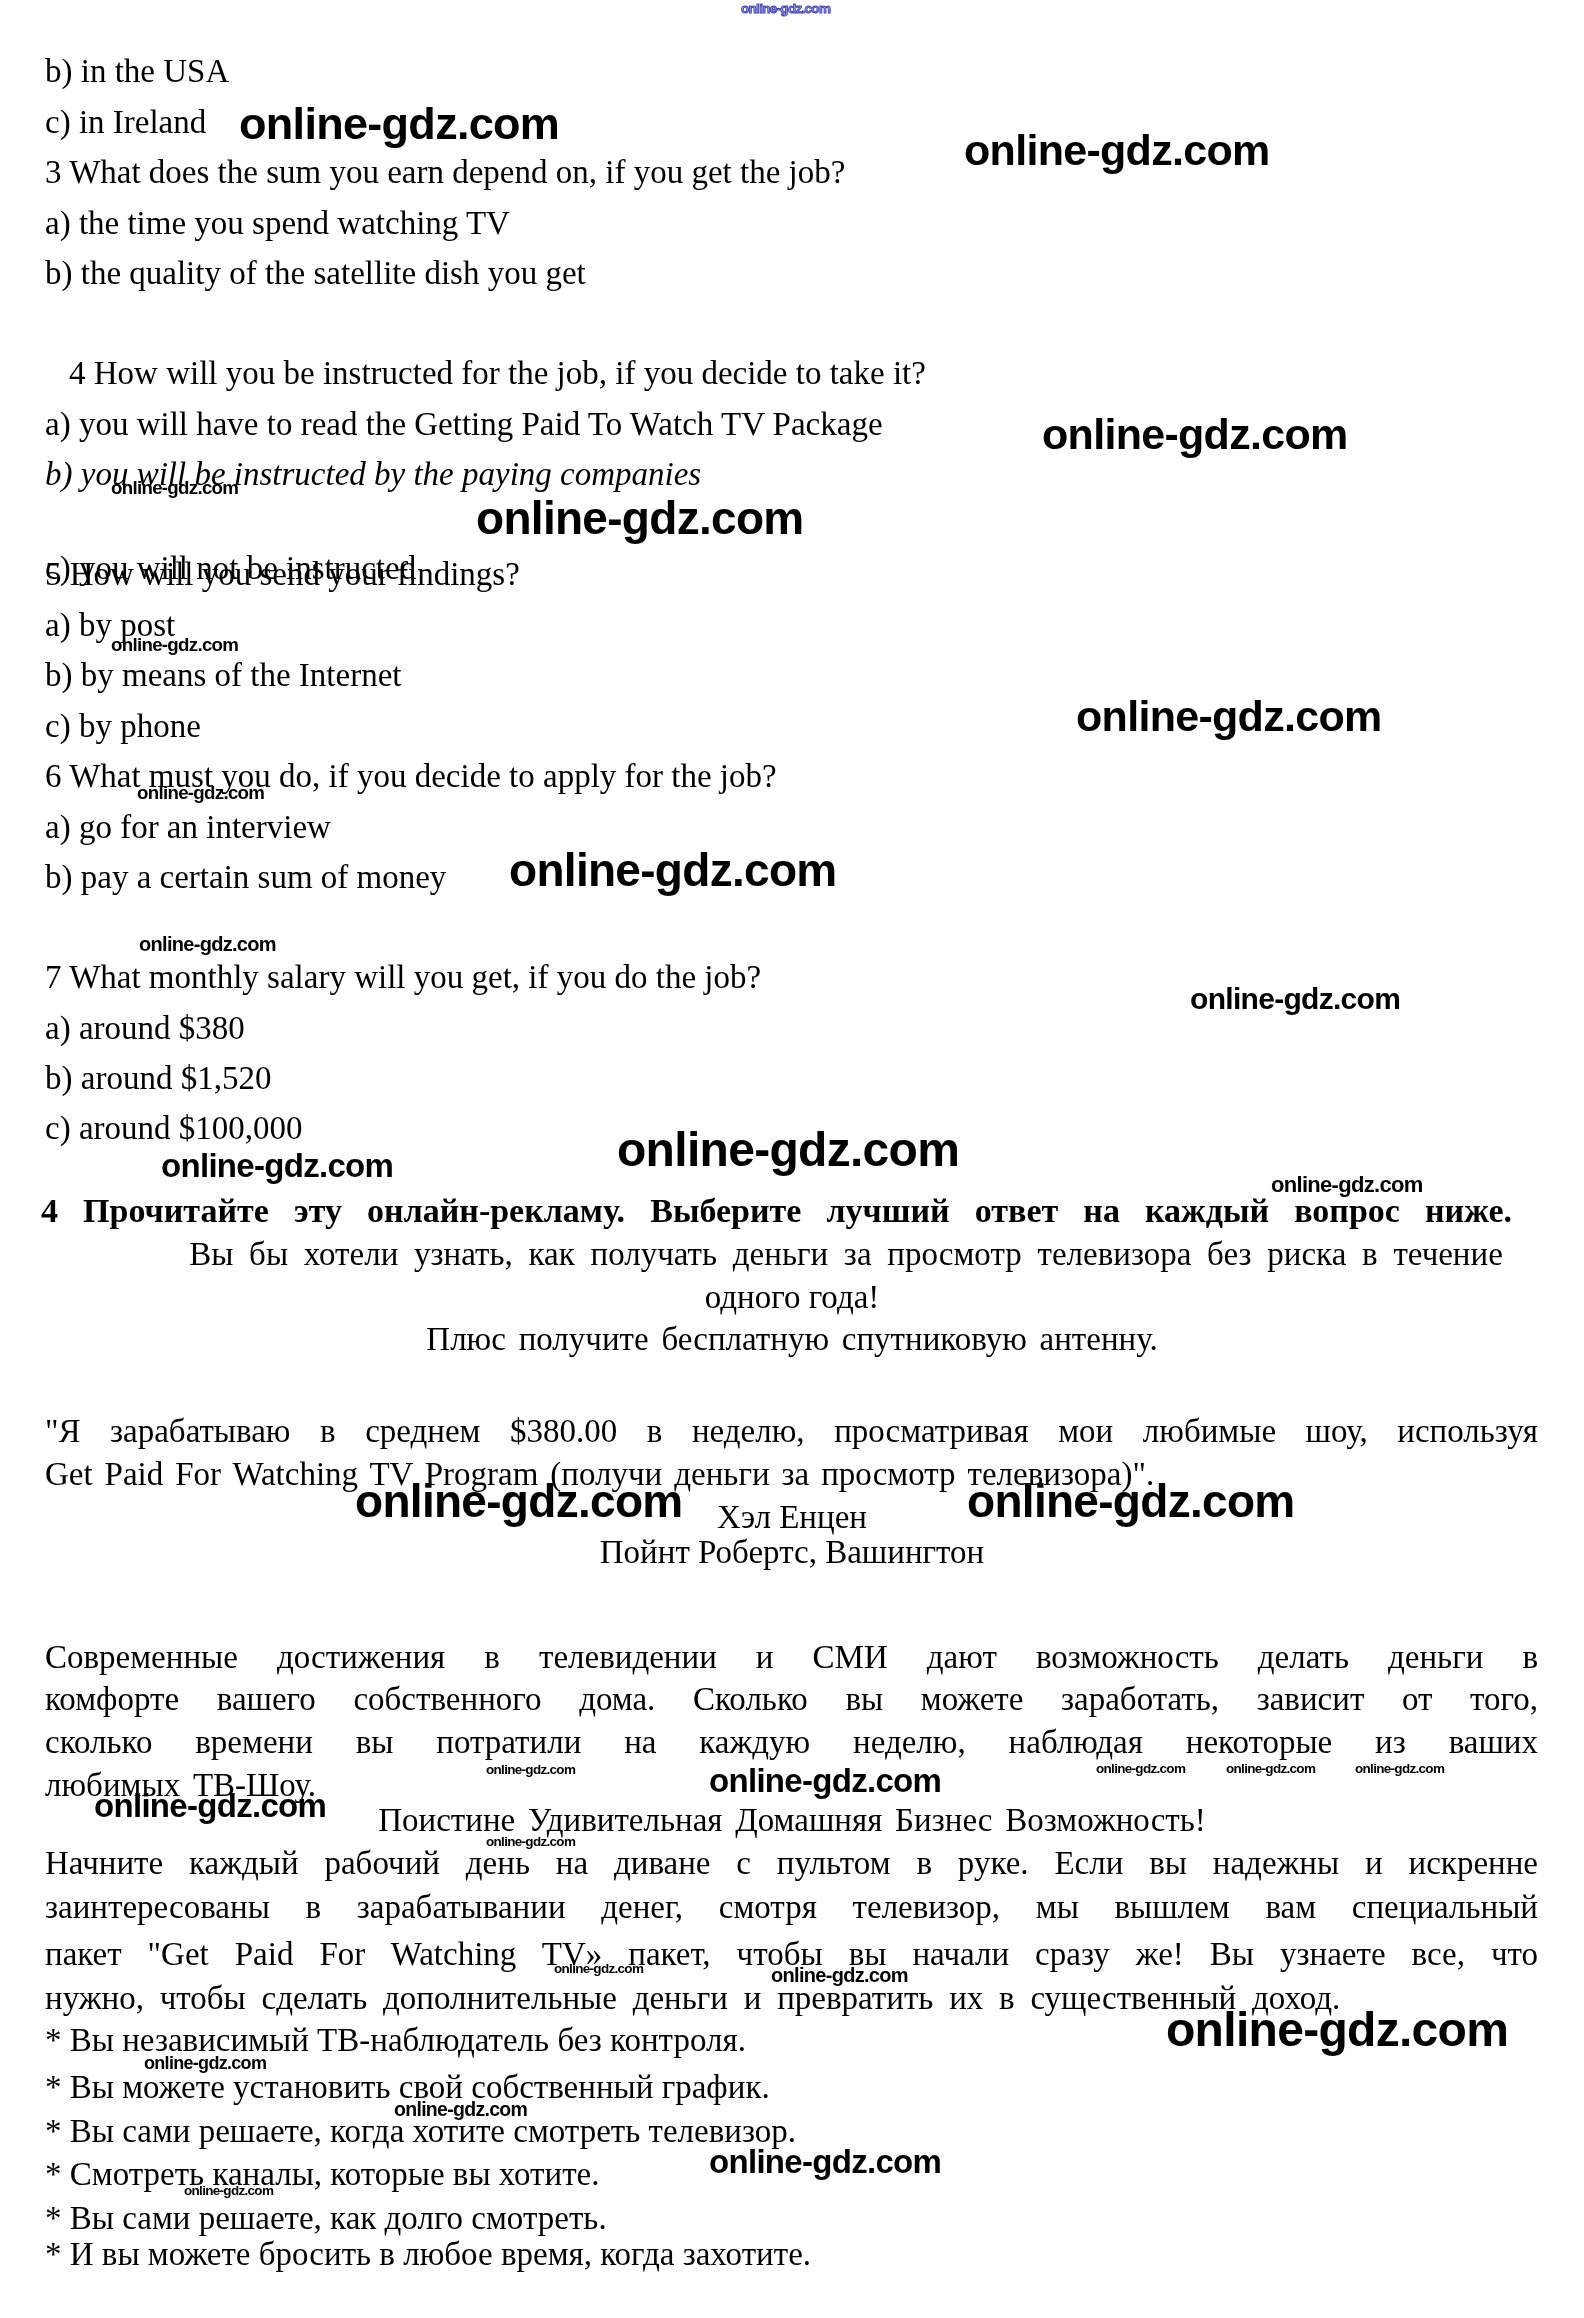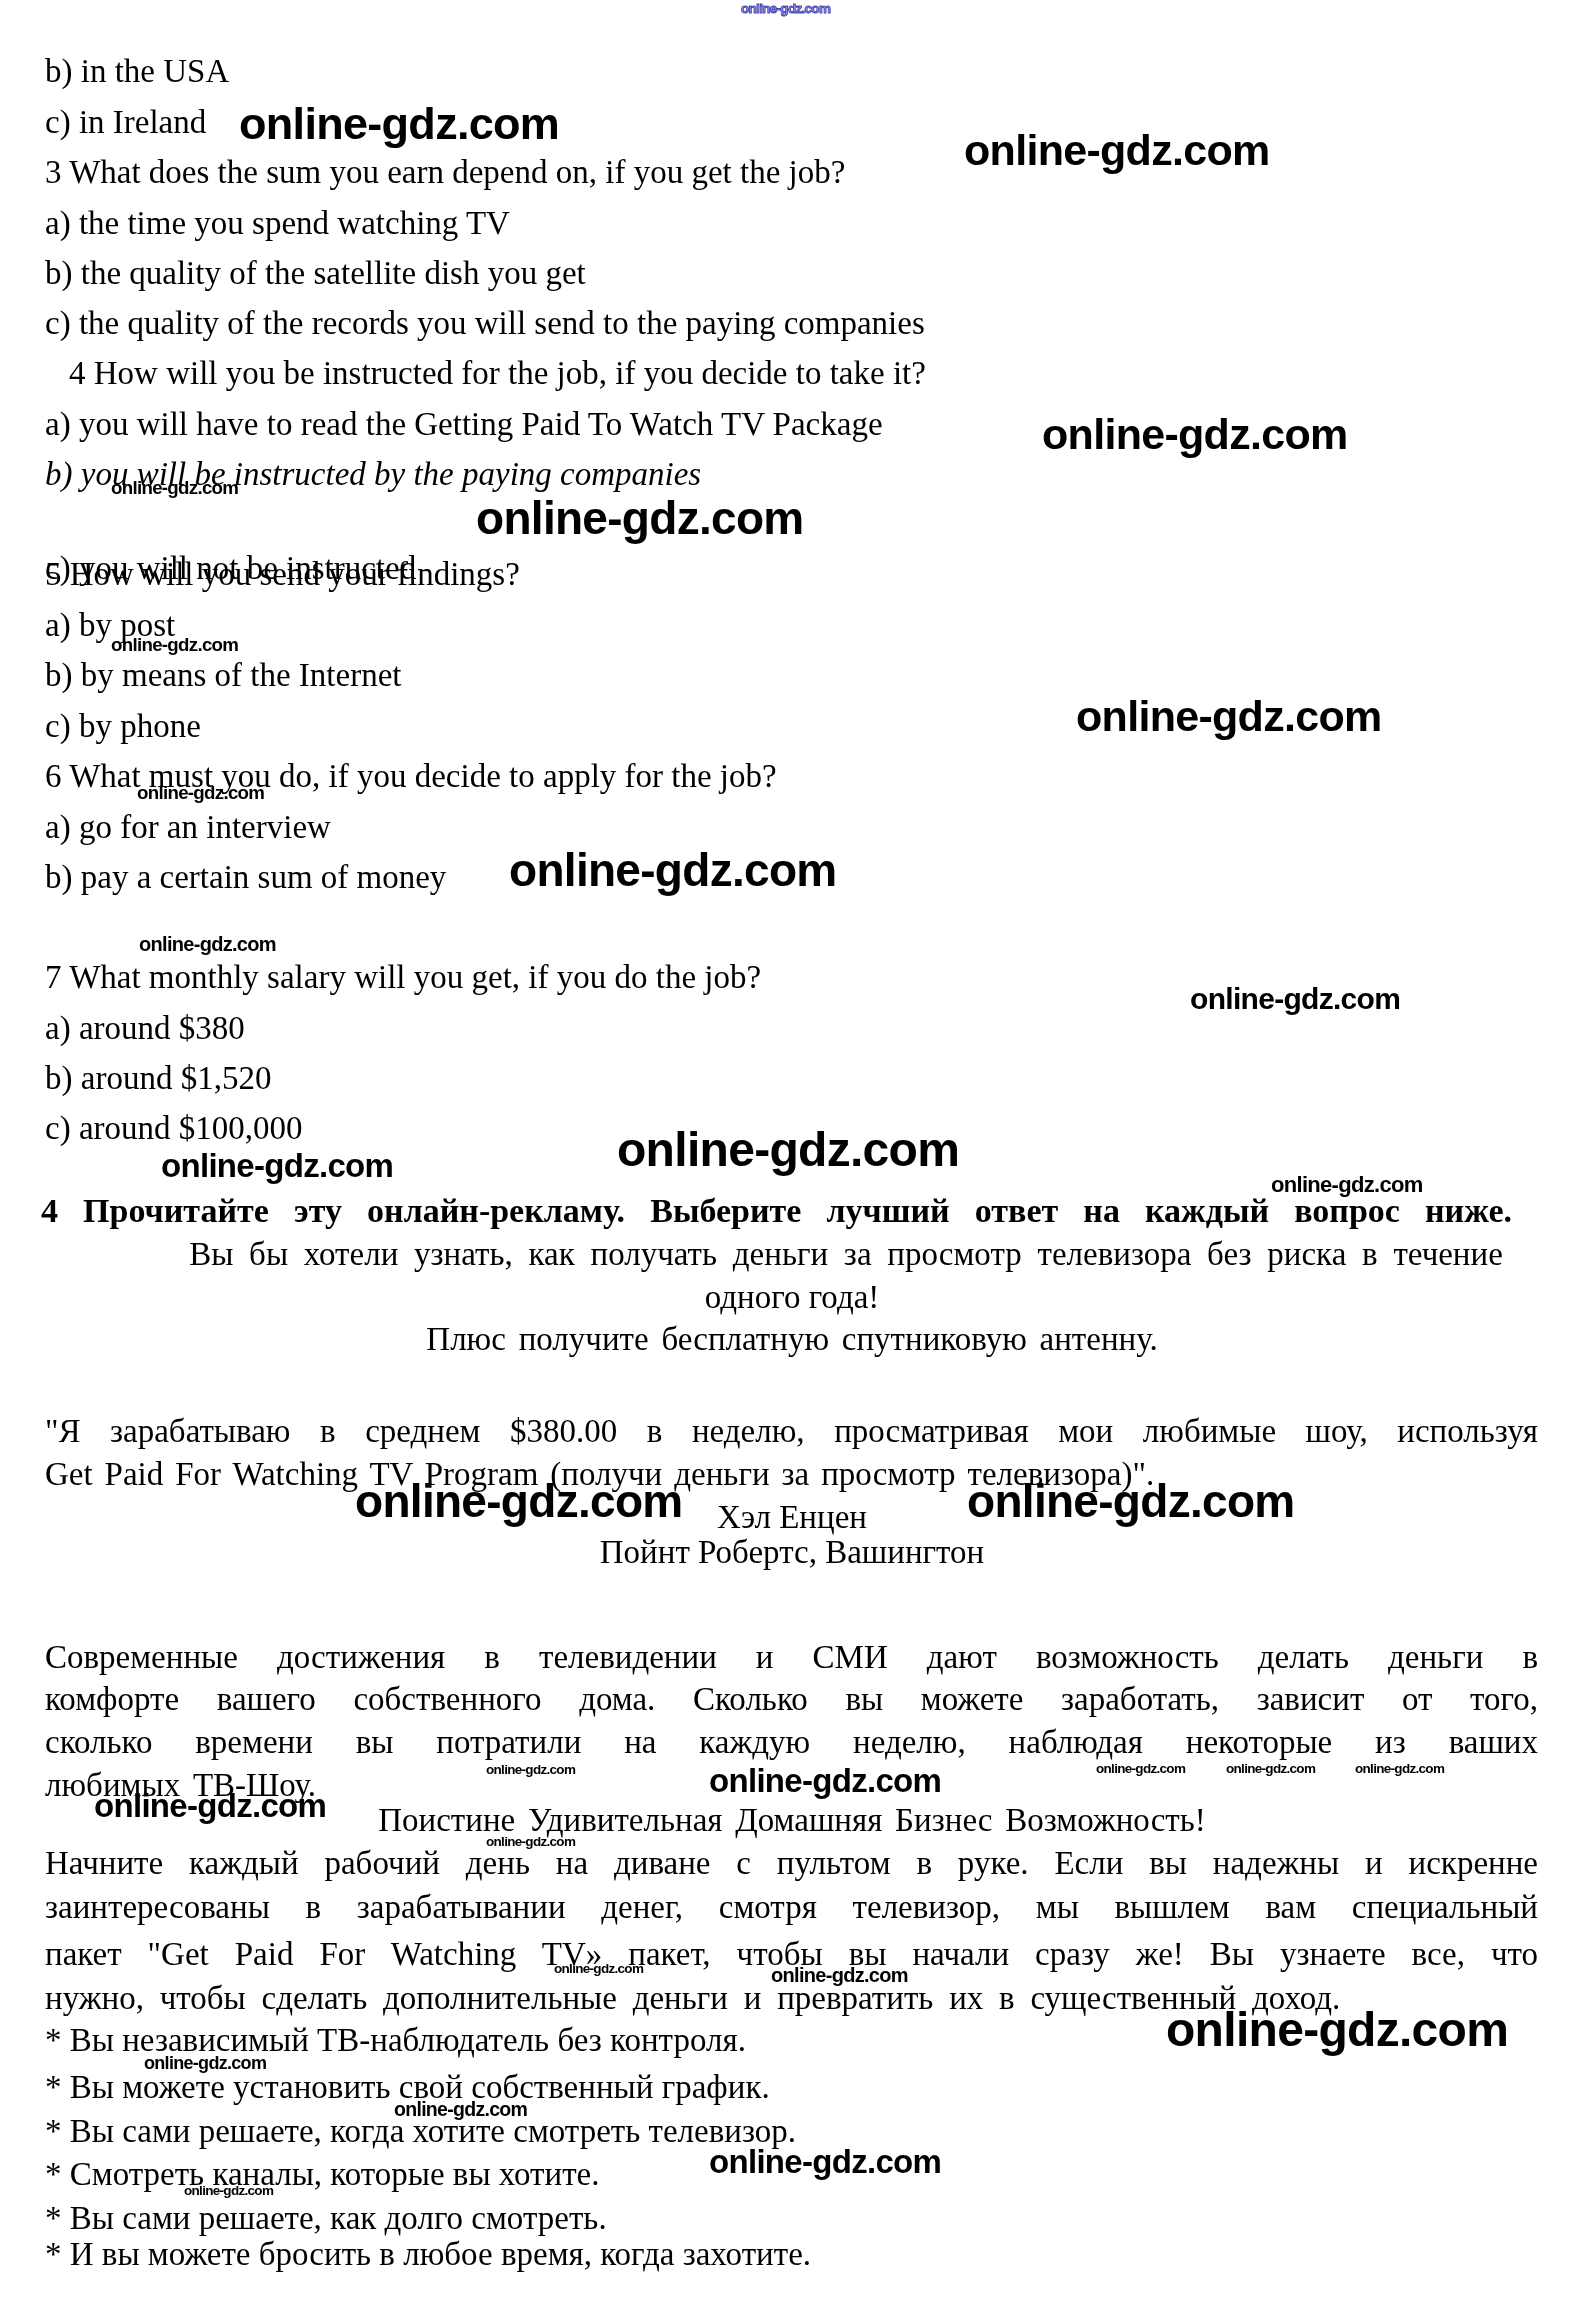--- a/index.html
+++ b/index.html
@@ -29,21 +29,20 @@
 </head>
 <body>
 
 <div class="page">
   <div class="layer" id="lines-layer">
       <div class="line left" style="top: 52px; left: 45px;">b) in the USA</div>
       <div class="line left" style="top: 103px; left: 45px;">c) in Ireland</div>
       <div class="line left" style="top: 153px; left: 45px;">3 What does the sum you earn depend on, if you get the job?</div>
       <div class="line left" style="top: 204px; left: 45px;">a) the time you spend watching TV</div>
       <div class="line left" style="top: 254px; left: 45px;">b) the quality of the satellite dish you get</div>
-      <div class="line left" style="top: 304px; left: 45px;">c) the quality of the records you will send to the paying companies</div>
       <div class="line left" style="top: 354px; left: 45px; margin-left: 24px;">4 How will you be instructed for the job, if you decide to take it?</div>
       <div class="line left" style="top: 405px; left: 45px;">a) you will have to read the Getting Paid To Watch TV Package</div>
       <div class="line left" style="top: 455px; left: 45px; font-style: italic;">b) you will be instructed by the paying companies</div>
       <div class="line left" style="top: 505px; left: 45px; margin-top: 44px;">c) you will not be instructed</div>
       <div class="line left" style="top: 555px; left: 45px;">5 How will you send your findings?</div>
       <div class="line left" style="top: 606px; left: 45px;">a) by post</div>
       <div class="line left" style="top: 656px; left: 45px;">b) by means of the Internet</div>
       <div class="line left" style="top: 707px; left: 45px;">c) by phone</div>
       <div class="line left" style="top: 757px; left: 45px;">6 What must you do, if you decide to apply for the job?</div>
       <div class="line left" style="top: 808px; left: 45px;">a) go for an interview</div>

